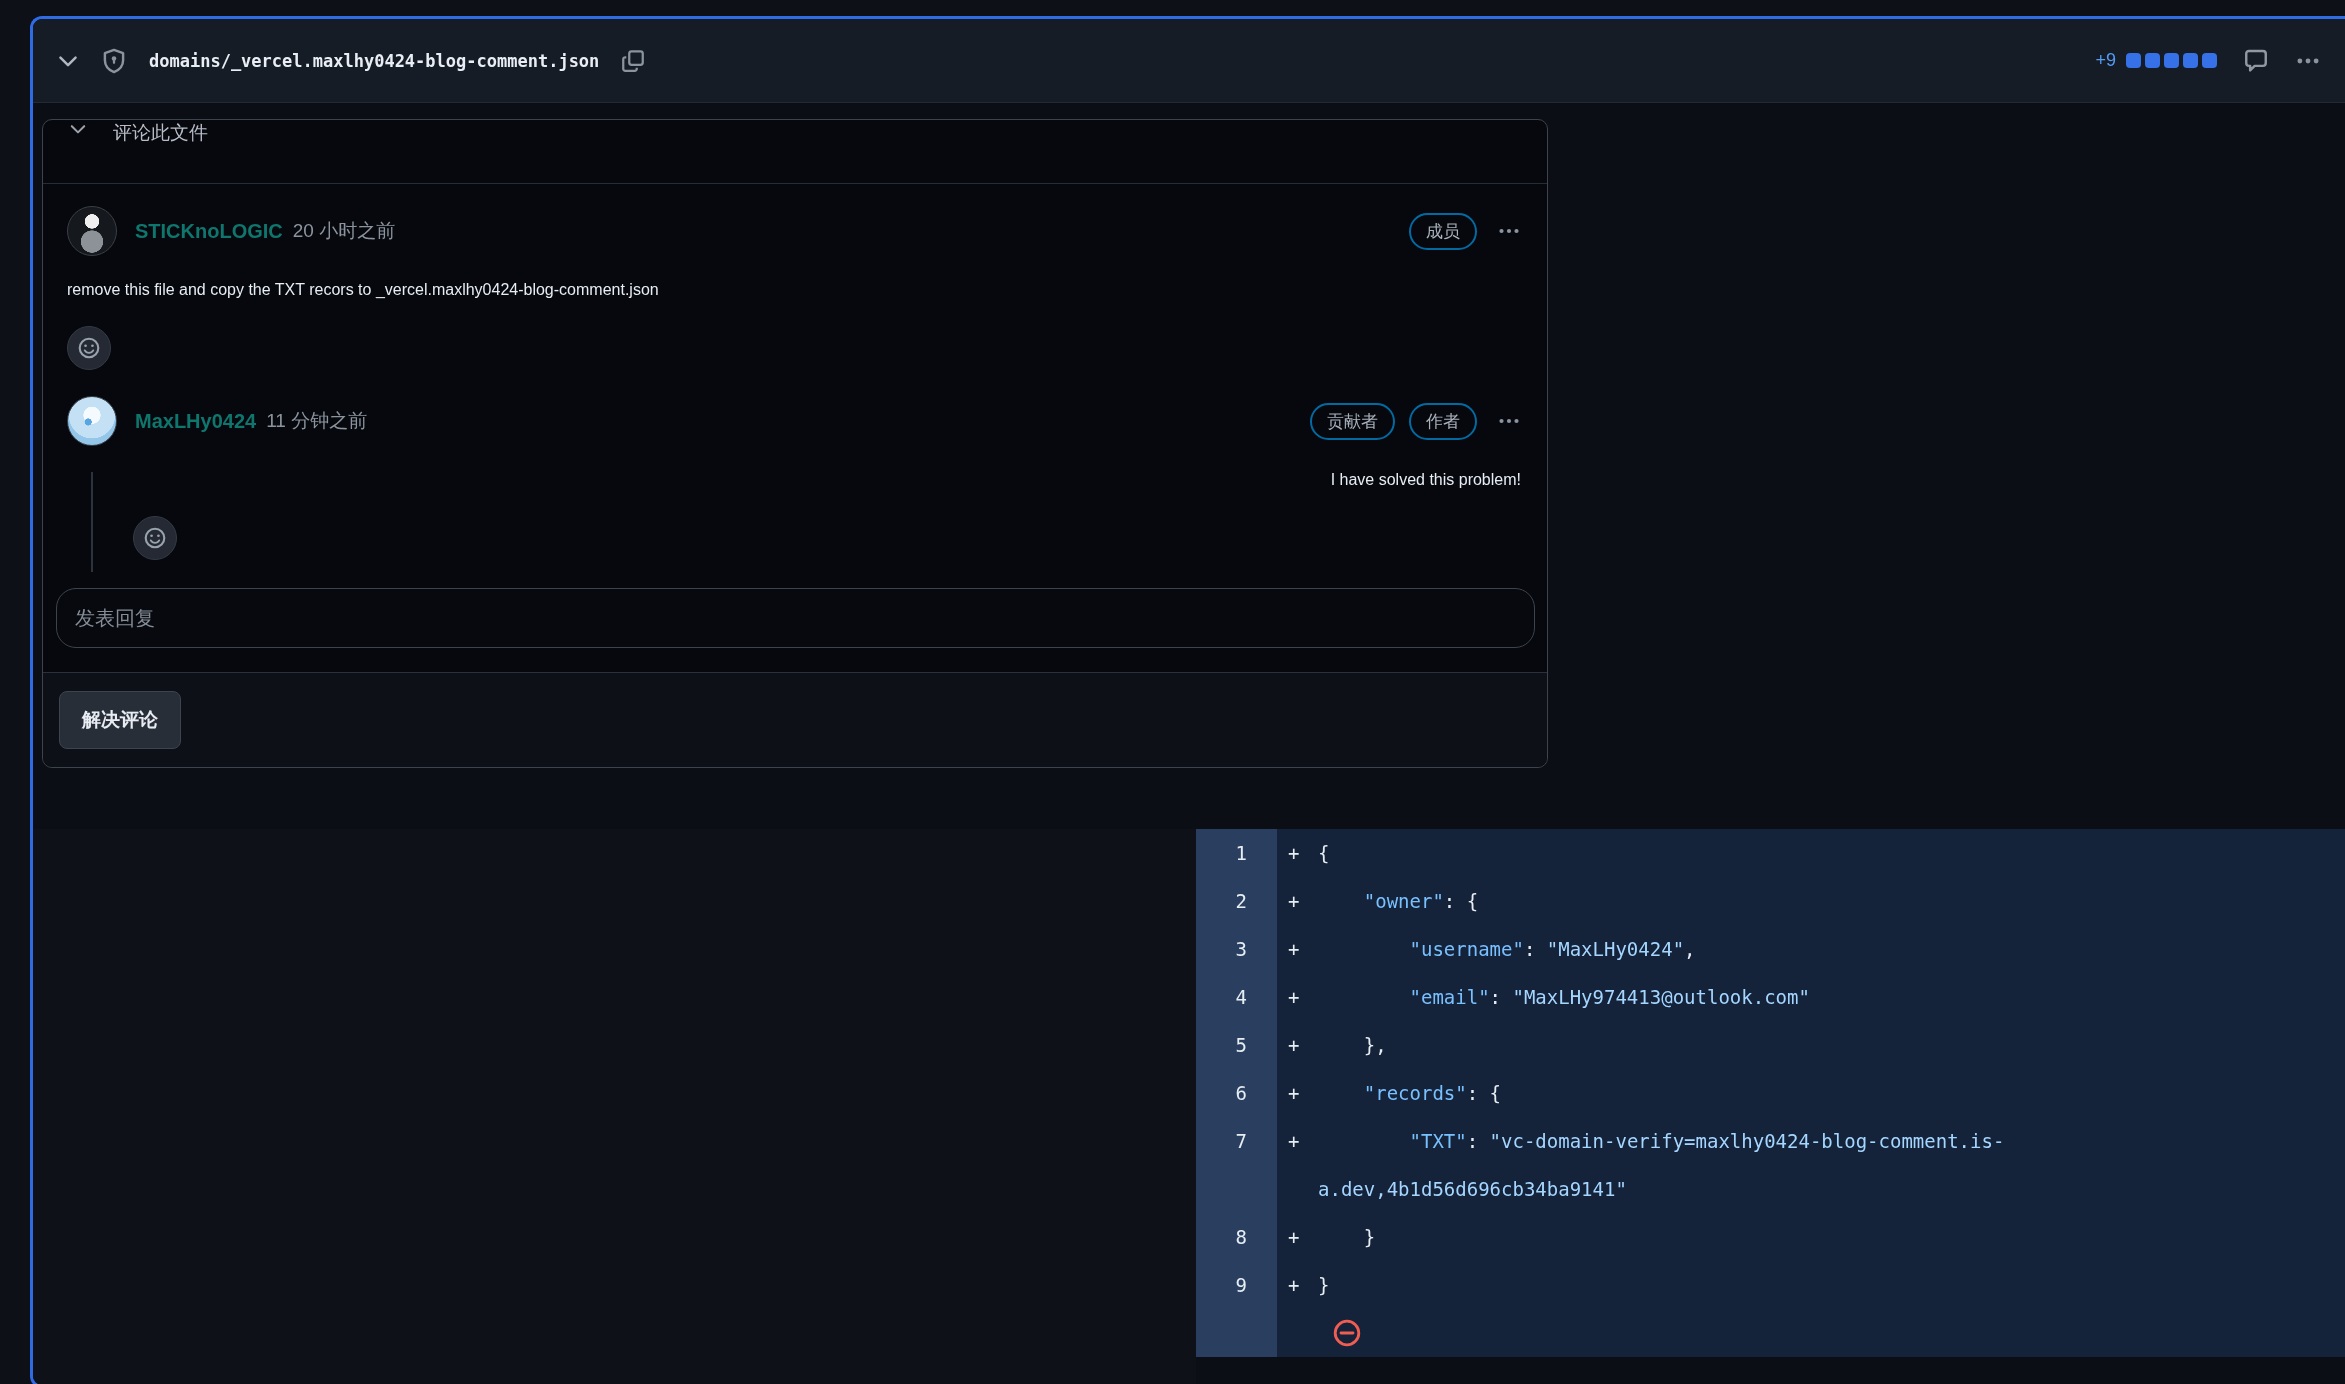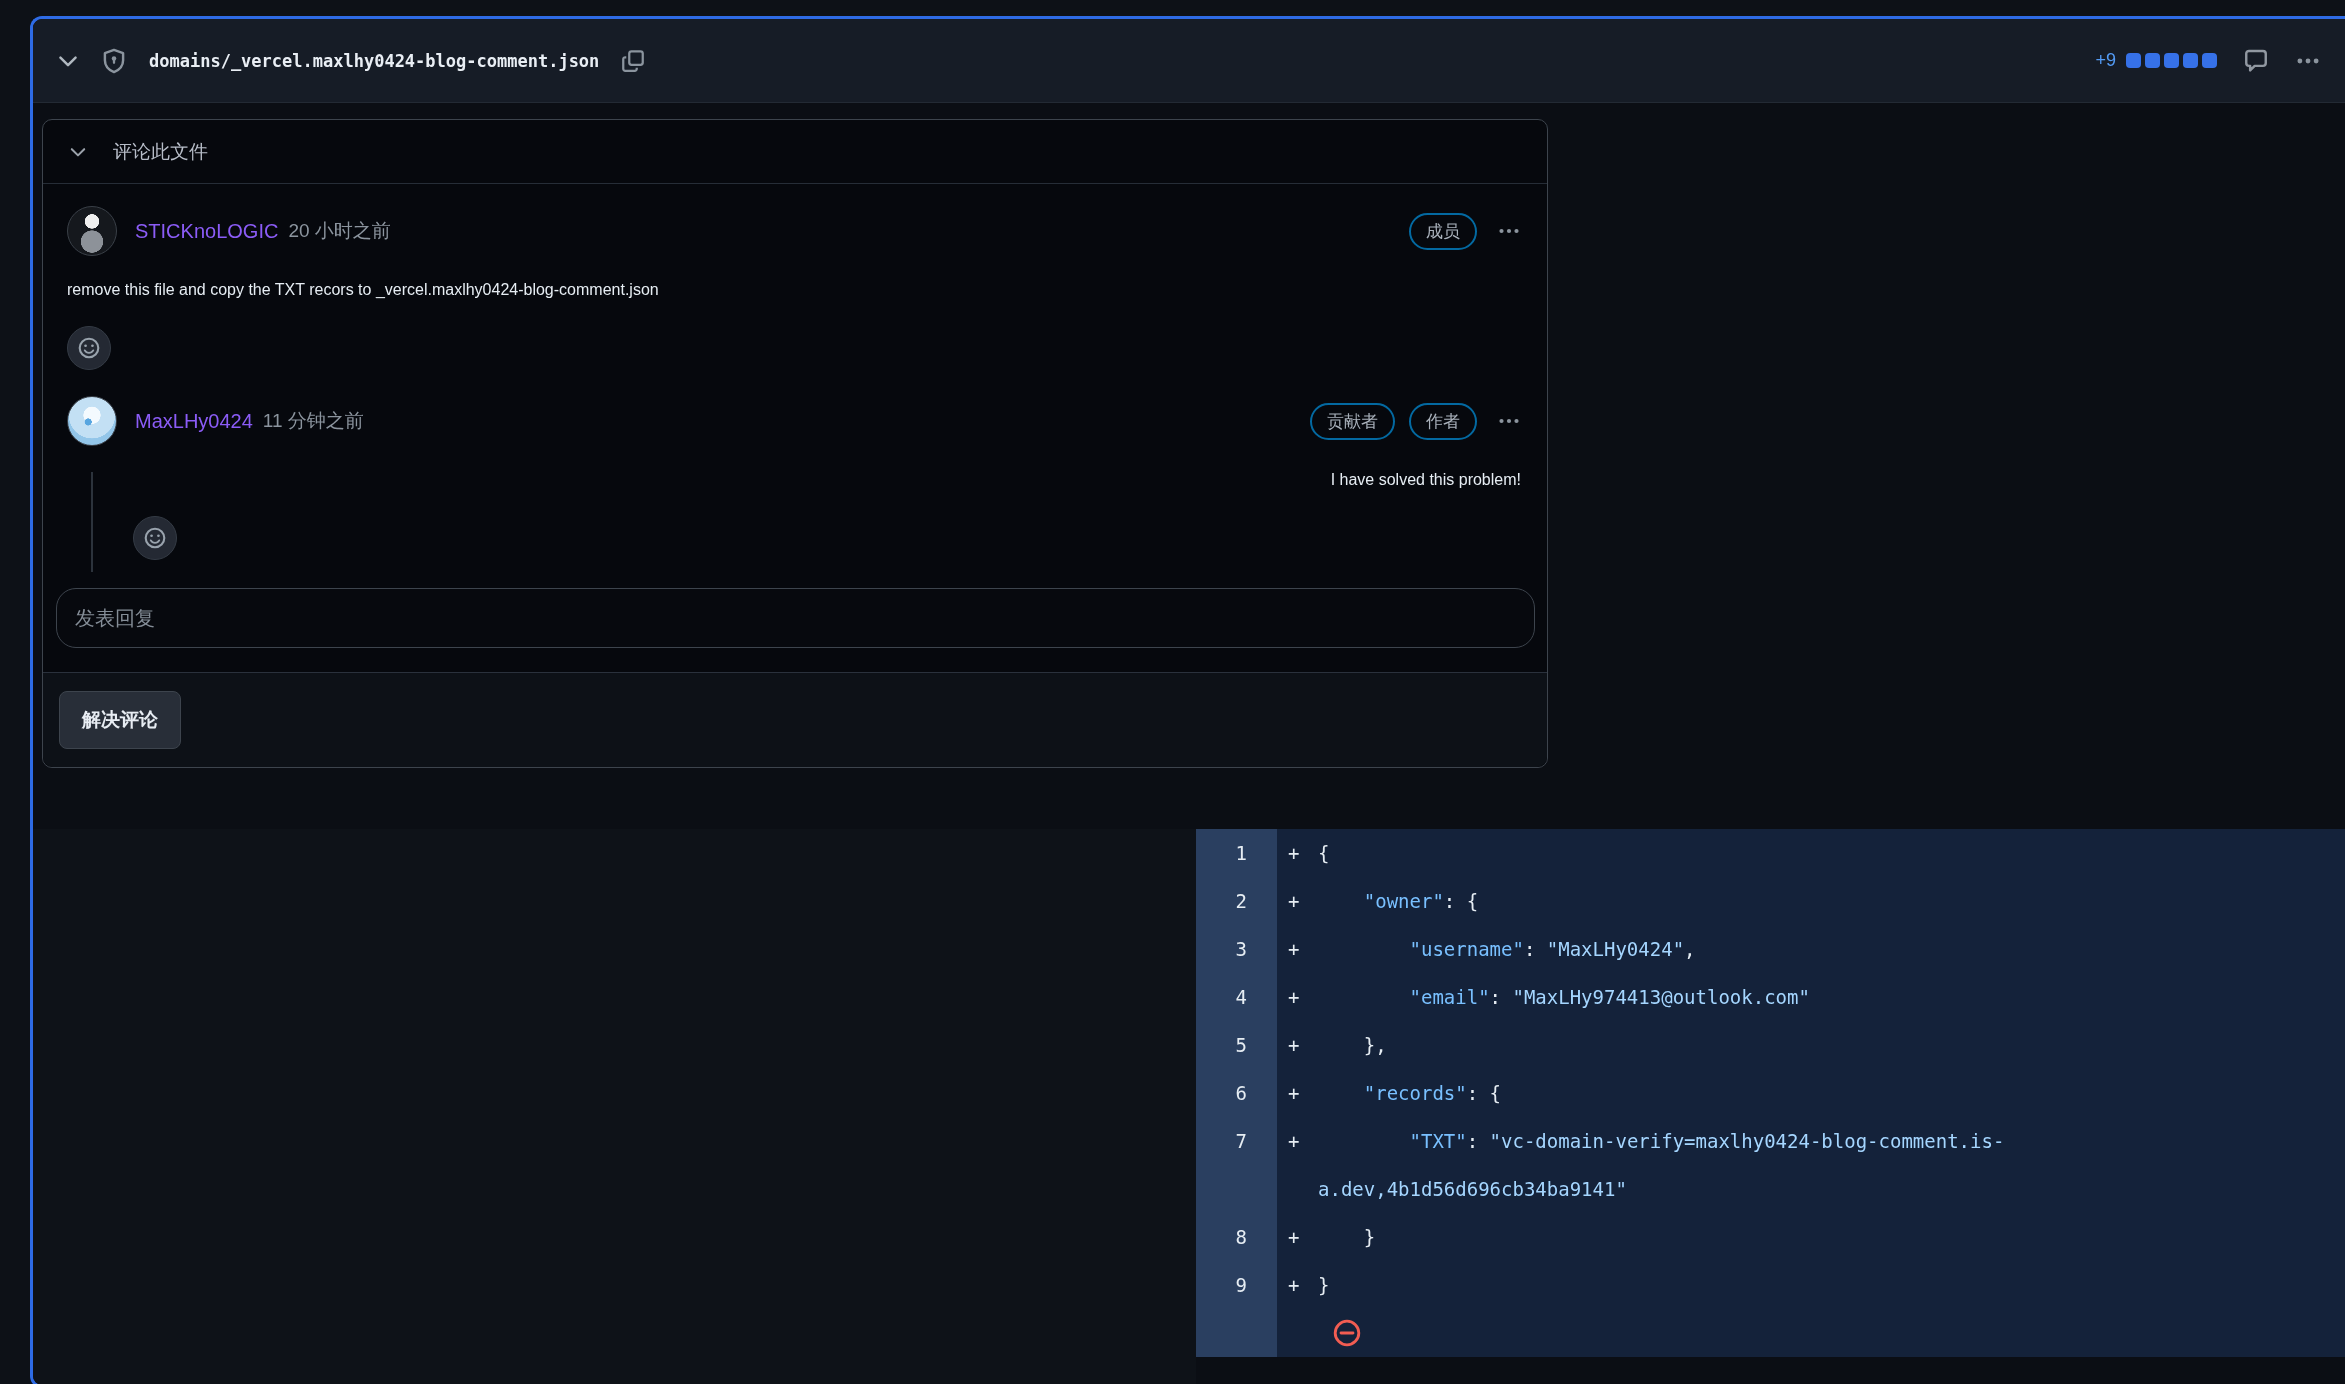--- a/index.html
+++ b/index.html
@@ -18,32 +18,32 @@
   .fh-spacer { flex:1; }
   .fh-right { display:flex; align-items:center; gap:26px; }
   .diffstat { display:flex; align-items:center; gap:10px; }
   .diffstat-label { color:#539bf5; font-size:18px; }
   .stat-blocks { display:flex; gap:4px; }
   .stat-block { width:15px; height:15px; border-radius:4px; background:#3671e8; }
 
   
   .panel { position:absolute; top:100px; left:9px; width:1506px; background:#06080d;
     border:1px solid #3d444d; border-radius:10px; }
-  .panel-header { height:64px; display:flex; align-items:center; gap:26px; padding:0 26px;
+  .panel-header { height:64px; display:flex; gap:26px; padding:0 26px;
     border-bottom:1px solid #262d37; color:#b7bdc8; font-size:19px; }
 
   .comment { padding:22px 26px 26px 24px; }
   .c-head { display:flex; align-items:center; }
   .avatar { width:50px; height:50px; border-radius:50%; flex:none; }
   .avatar-1 { background:radial-gradient(circle at 50% 30%, #efefef 0 17%, transparent 18%),
               radial-gradient(circle at 50% 72%, #8d9299 0 26%, transparent 27%),
               #15181d; border:1px solid #3a4048; }
   .avatar-2 { background:radial-gradient(circle at 42% 52%, #58a6e0 0 9%, transparent 10%),
               radial-gradient(circle at 50% 38%, #f4fafe 0 22%, #c3e0f4 23% 60%, #93c6e9 61% 100%); border:1px solid #3a4048; }
-  .c-name { font-size:20px; font-weight:normal; color:#8b5cf6; margin-left:18px;text-align:right; }
+  .c-name { font-size:20px; font-weight:bold; color:#0f766e; margin-left:18px;text-align:right; }
   .c-time { font-size:19px; color:#8b949e; margin-left:10px; }
   .c-spacer { flex:1; }
   .badge { border:2px solid #0369a1; border-radius:999px; color:#aab2bc; font-size:17px;
     padding:5px 15px; margin-right:14px; white-space:nowrap; }
   .kebab { margin-left:6px; }
   .c-body { margin-top:20px; font-size:16px; color:#e6edf3; line-height:28px; }
   .emoji-btn { margin-top:22px; width:44px; height:44px; border-radius:50%; background:#242933;
     border:1px solid #343b45; display:flex; align-items:center; justify-content:center; cursor:pointer; }
 
   .comment-reply { position:relative; padding-top:0; padding-bottom:18px; }

